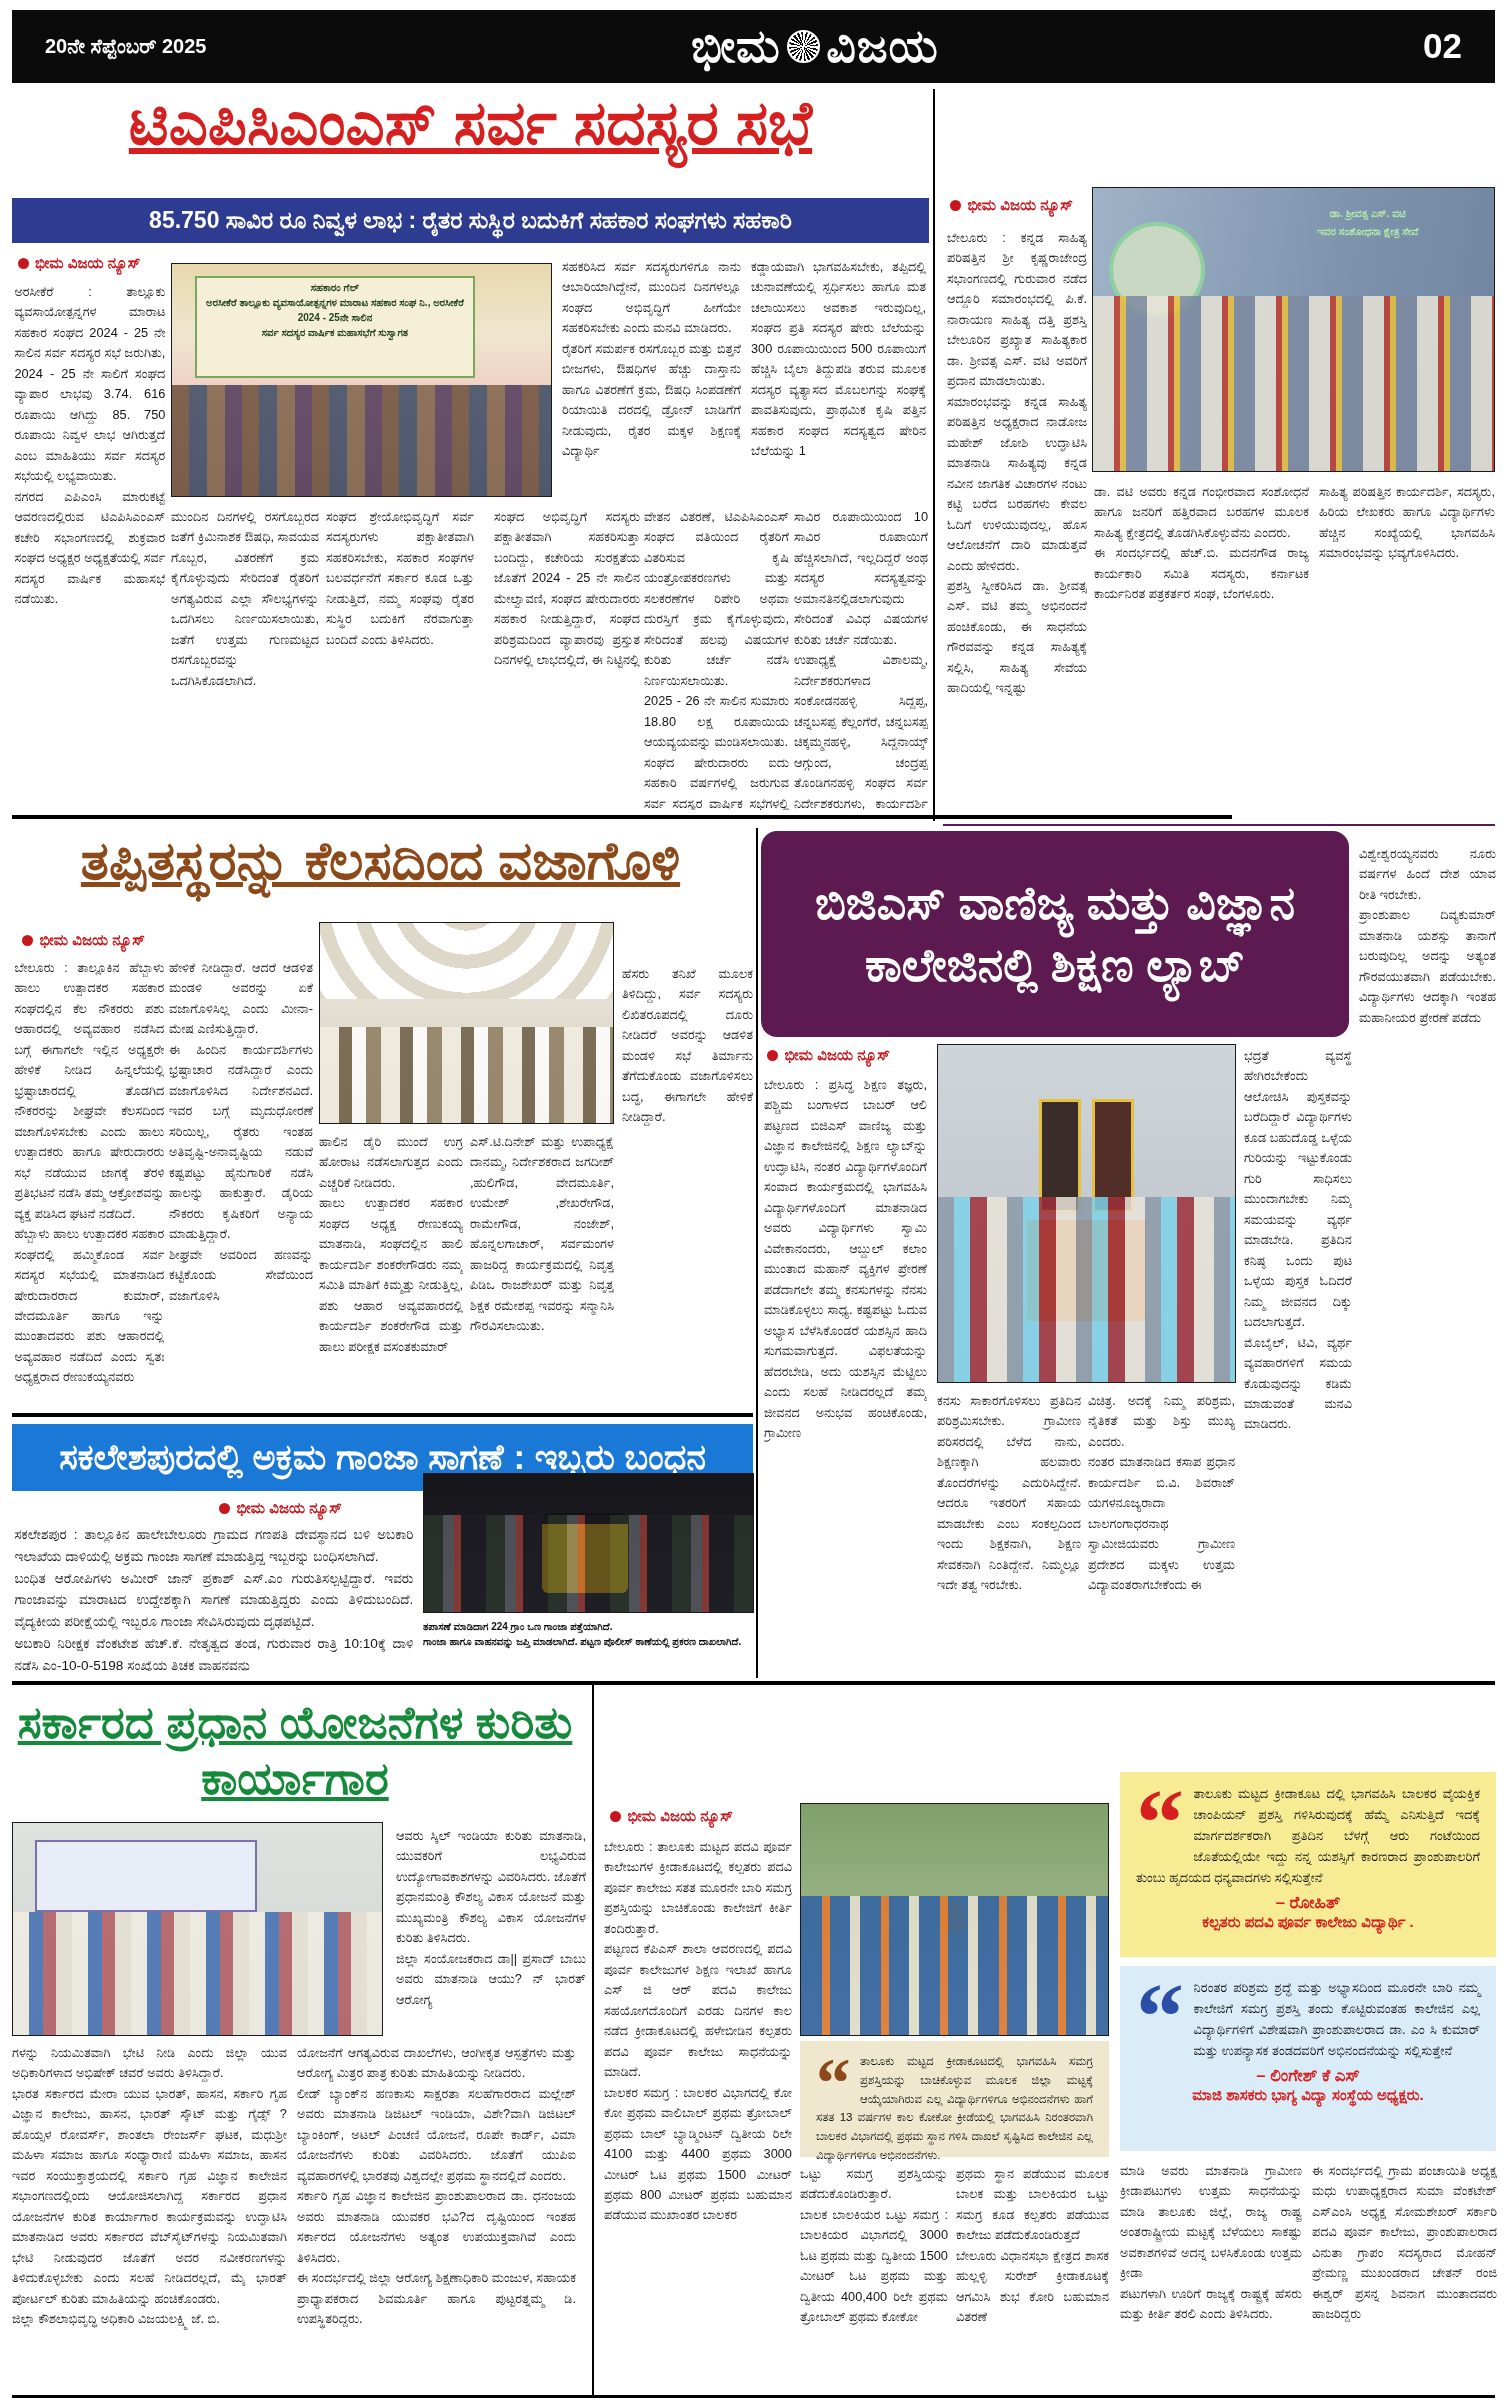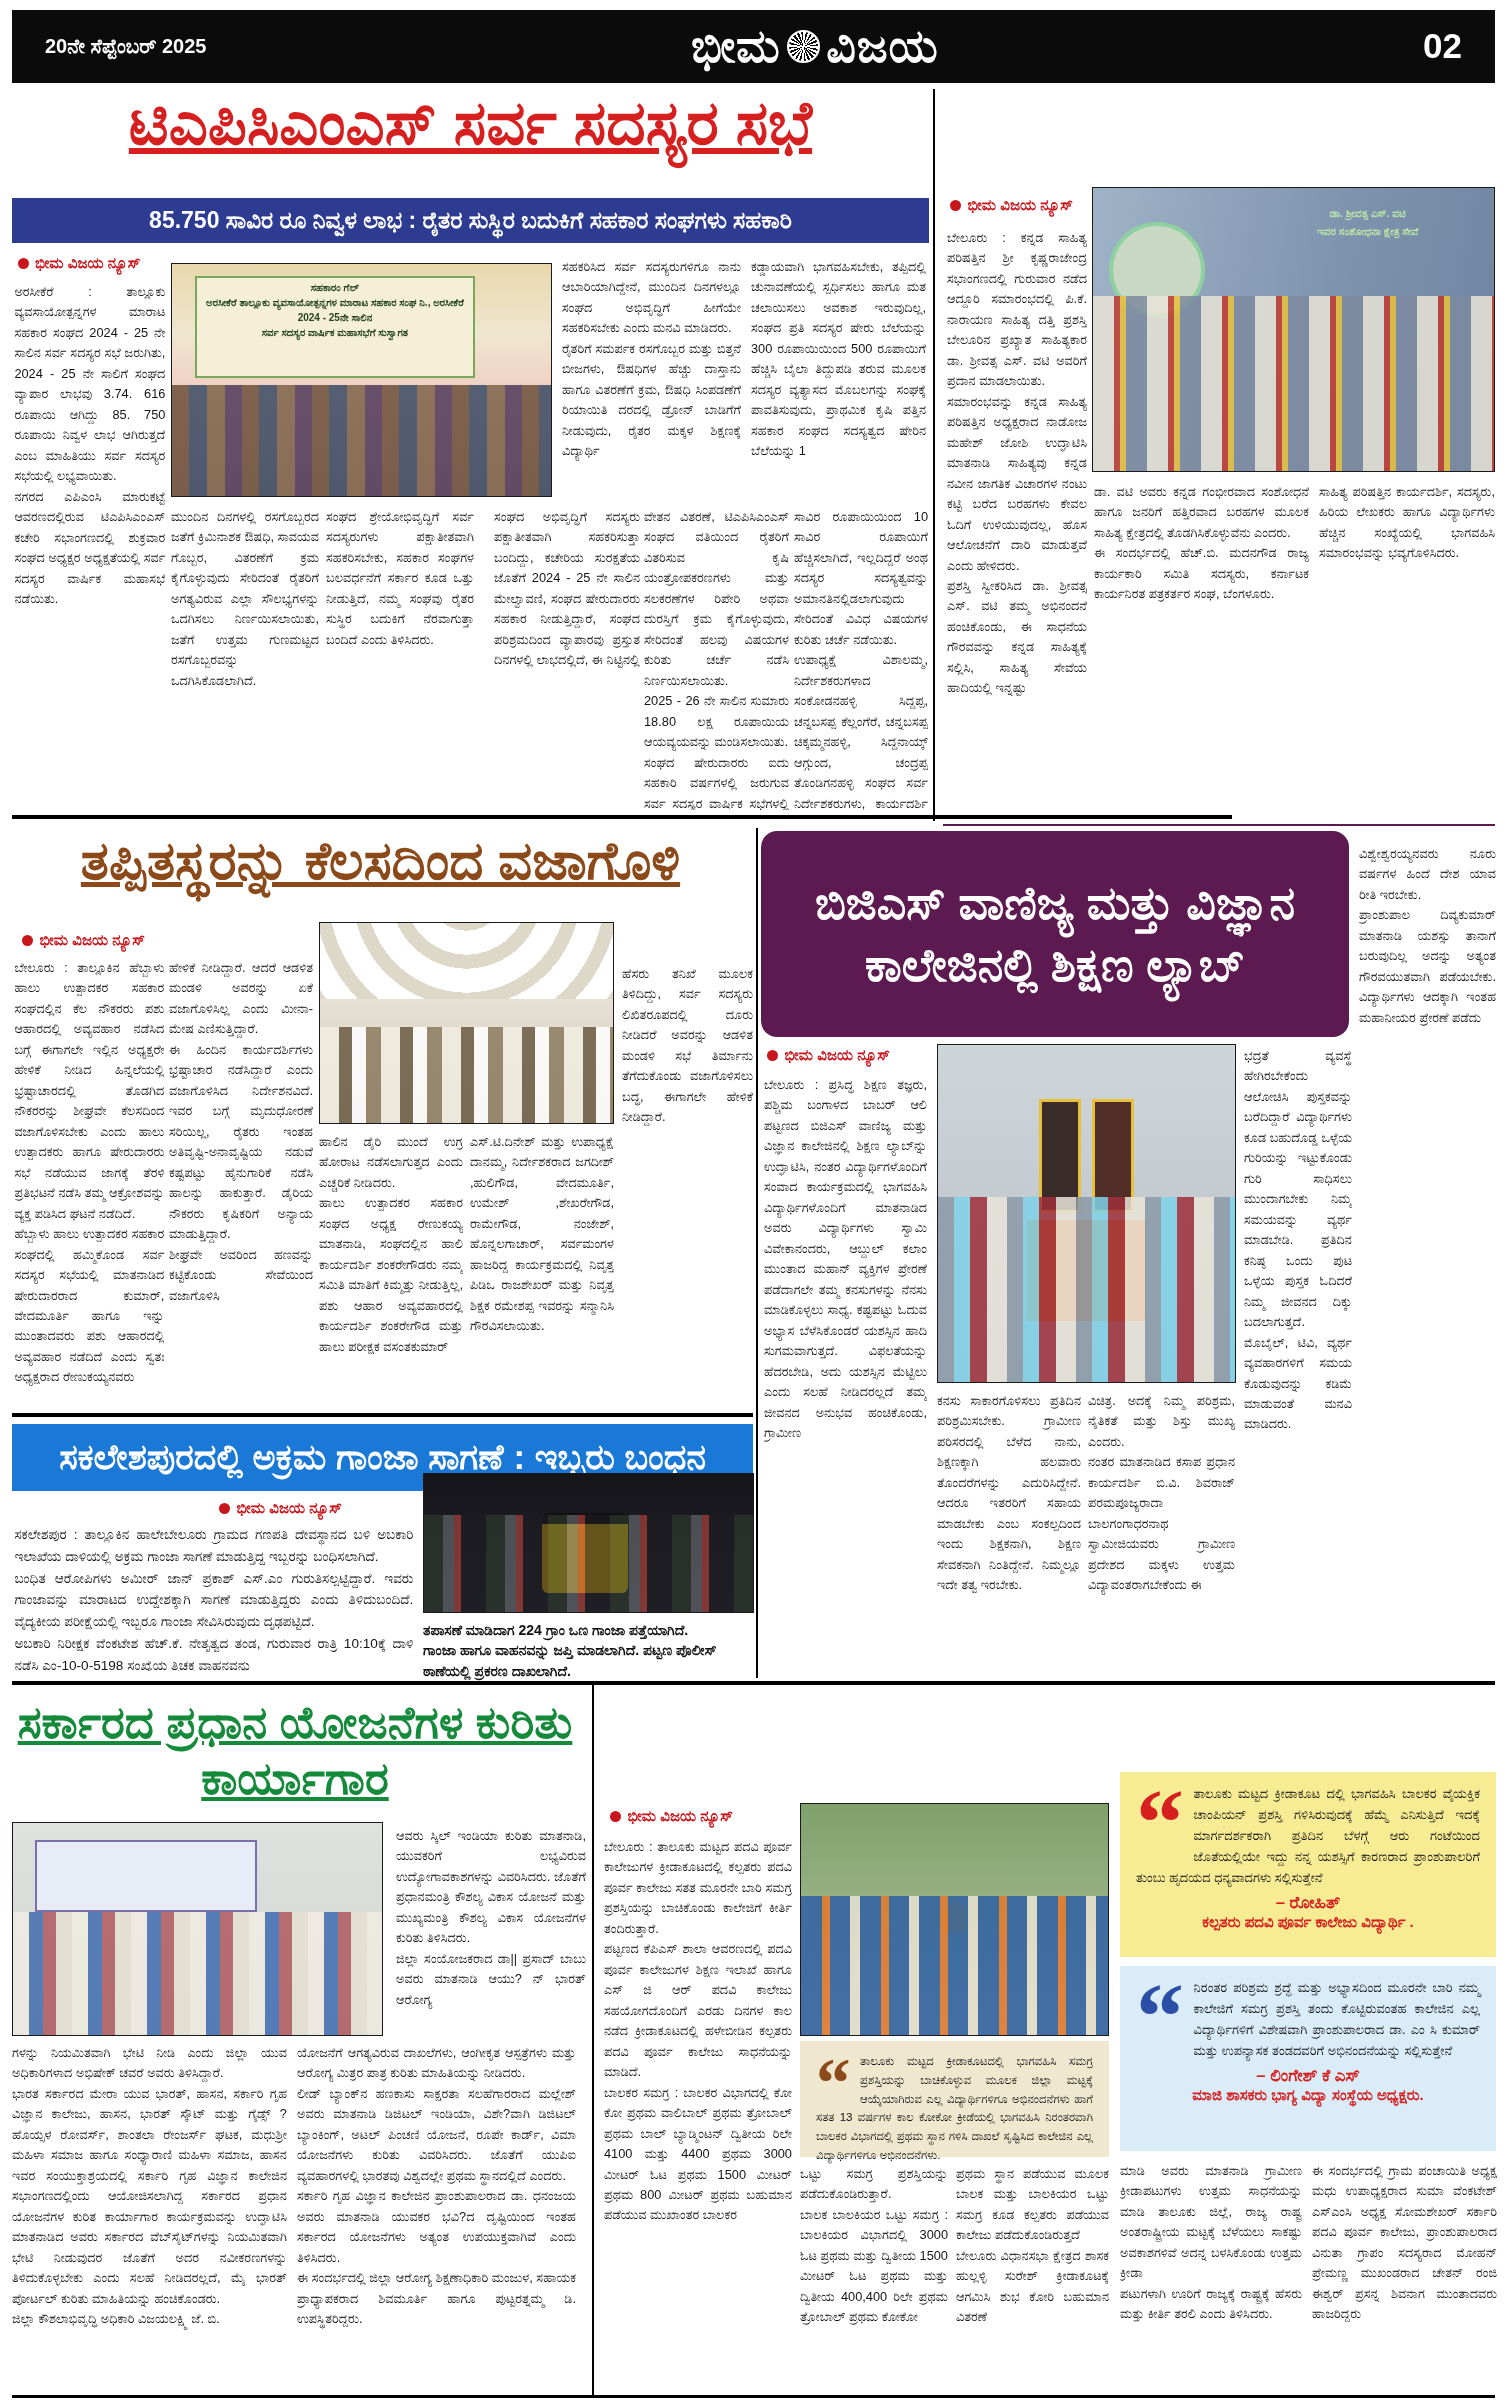--- a/index.html
+++ b/index.html
@@ -20,21 +20,21 @@
   .hl-brown{color:#8c4a1a;}
   .bar-blue{background:#2d3b91;color:#fff;font-weight:bold;text-align:center;}
   .box-purple{background:#5c1a50;color:#fff;font-weight:bold;text-align:center;
               display:flex;align-items:center;justify-content:center;padding:8px 14.4px;border-radius:16px;}
   .banner-skyblue{background:#1a78d6;color:#fff;font-weight:bold;text-align:center;
               display:flex;align-items:center;justify-content:center;}
   
   .bt{font-size:12.8px;line-height:1.6;text-align:justify;color:#141414;white-space:pre-line;overflow:hidden;}
   .byline{color:#c8161d;font-weight:bold;font-size:15px;display:flex;align-items:center;gap:6.4px;}
   .byline .dot{width:11px;height:11px;border-radius:50%;background:#c8161d;display:inline-block;flex:0 0 auto;}
-  .caption{font-size:14px;font-weight:bold;color:#111;line-height:1.45;white-space:pre-line;}
+  .caption{font-size:10px;font-weight:bold;color:#111;line-height:1.45;white-space:pre-line;}
   
   .hr{background:#000;}
   .vr{background:#000;}
   .hr-maroon{background:#5c1a50;}
   
   .ph{border:1.6px solid #1a1a1a;overflow:hidden;}
   .ph .crowd{position:absolute;bottom:0;left:0;right:0;height:48%;opacity:.85;
      background:repeating-linear-gradient(90deg,#6b4f3a 0 17.5px,#394a63 17.5px 35px,#7d6248 35px 53px,#50395a 53px 70px);}
   .ph .ov{position:absolute;font-weight:bold;white-space:pre-line;}
   
@@ -143,21 +143,21 @@
   <div class="abs bt" style="left:764px;top:1075px;width:163px;height:592px;">ಬೇಲೂರು : ಪ್ರಸಿದ್ಧ ಶಿಕ್ಷಣ ತಜ್ಞರು, ಪಶ್ಚಿಮ ಬಂಗಾಳದ ಬಾಬರ್ ಆಲಿ ಪಟ್ಟಣದ ಬಿಜಿಎಸ್ ವಾಣಿಜ್ಯ ಮತ್ತು ವಿಜ್ಞಾನ ಕಾಲೇಜಿನಲ್ಲಿ ಶಿಕ್ಷಣ ಲ್ಯಾಬ್‌ನ್ನು ಉದ್ಘಾಟಿಸಿ, ನಂತರ ವಿದ್ಯಾರ್ಥಿಗಳೊಂದಿಗೆ ಸಂವಾದ ಕಾರ್ಯಕ್ರಮದಲ್ಲಿ ಭಾಗವಹಿಸಿ ವಿದ್ಯಾರ್ಥಿಗಳೊಂದಿಗೆ ಮಾತನಾಡಿದ ಅವರು ವಿದ್ಯಾರ್ಥಿಗಳು ಸ್ವಾಮಿ ವಿವೇಕಾನಂದರು, ಆಬ್ದುಲ್ ಕಲಾಂ ಮುಂತಾದ ಮಹಾನ್ ವ್ಯಕ್ತಿಗಳ ಪ್ರೇರಣೆ ಪಡೆದಾಗಲೇ ತಮ್ಮ ಕನಸುಗಳನ್ನು ನೆನಸು ಮಾಡಿಕೊಳ್ಳಲು ಸಾಧ್ಯ. ಕಷ್ಟಪಟ್ಟು ಓದುವ ಅಭ್ಯಾಸ ಬೆಳೆಸಿಕೊಂಡರೆ ಯಶಸ್ಸಿನ ಹಾದಿ ಸುಗಮವಾಗುತ್ತದೆ. ವಿಫಲತೆಯನ್ನು ಹೆದರಬೇಡಿ, ಅದು ಯಶಸ್ಸಿನ ಮೆಟ್ಟಿಲು ಎಂದು ಸಲಹೆ ನೀಡಿದರಲ್ಲದೆ ತಮ್ಮ ಜೀವನದ ಅನುಭವ ಹಂಚಿಕೊಂಡು, ಗ್ರಾಮೀಣ</div>
 
   <div class="abs ph" style="left:937px;top:1044px;width:299px;height:339px;background:linear-gradient(180deg,#cfd6da 0%,#b8bec4 100%);">
     <div class="abs" style="left:34%;top:16%;width:14%;height:34%;background:#3a2c28;border:3.2px solid #e8c13c;"></div>
     <div class="abs" style="left:52%;top:16%;width:14%;height:34%;background:#512f28;border:3.2px solid #e8c13c;"></div>
     <div class="abs" style="left:30%;top:52%;width:40%;height:30%;background:#e07b28;"></div>
     <div class="crowd" style="height:55%;background:repeating-linear-gradient(90deg,#8a9aa8 0 16px,#7fd2e8 16px 32px,#9e2f3a 32px 49px,#e9e4da 49px 69px);"></div>
   </div>
   <div class="abs bt" style="left:937px;top:1391px;width:144px;height:275px;">ಕನಸು ಸಾಕಾರಗೊಳಿಸಲು ಪ್ರತಿದಿನ ಪರಿಶ್ರಮಿಸಬೇಕು. ಗ್ರಾಮೀಣ ಪರಿಸರದಲ್ಲಿ ಬೆಳೆದ ನಾನು, ಶಿಕ್ಷಣಕ್ಕಾಗಿ ಹಲವಾರು ತೊಂದರೆಗಳನ್ನು ಎದುರಿಸಿದ್ದೇನೆ. ಆದರೂ ಇತರರಿಗೆ ಸಹಾಯ ಮಾಡಬೇಕು ಎಂಬ ಸಂಕಲ್ಪದಿಂದ ಇಂದು ಶಿಕ್ಷಕನಾಗಿ, ಶಿಕ್ಷಣ ಸೇವಕನಾಗಿ ನಿಂತಿದ್ದೇನೆ. ನಿಮ್ಮಲ್ಲೂ ಇದೇ ತತ್ವ ಇರಬೇಕು.</div>
   <div class="abs bt" style="left:1088px;top:1391px;width:147px;height:275px;">ವಿಚಿತ್ರ. ಅದಕ್ಕೆ ನಿಮ್ಮ ಪರಿಶ್ರಮ, ನೈತಿಕತೆ ಮತ್ತು ಶಿಸ್ತು ಮುಖ್ಯ ಎಂದರು.
-ನಂತರ ಮಾತನಾಡಿದ ಕಸಾಪ ಪ್ರಧಾನ ಕಾರ್ಯದರ್ಶಿ ಬಿ.ವಿ. ಶಿವರಾಜ್ ಪರಮಪೂಜ್ಯರಾದಾ
+ನಂತರ ಮಾತನಾಡಿದ ಕಸಾಪ ಪ್ರಧಾನ ಕಾರ್ಯದರ್ಶಿ ಬಿ.ವಿ. ಶಿವರಾಜ್ ಯಗಳನೂಜ್ಯರಾದಾ
 ಬಾಲಗಂಗಾಧರನಾಥ ಸ್ವಾಮೀಜಿಯವರು ಗ್ರಾಮೀಣ ಪ್ರದೇಶದ ಮಕ್ಕಳು ಉತ್ತಮ ವಿದ್ಯಾವಂತರಾಗಬೇಕೆಂದು ಈ</div>
   <div class="abs bt" style="left:1244px;top:1046px;width:108px;height:620px;">ಭದ್ರತೆ ವ್ಯವಸ್ಥೆ ಹೇಗಿರಬೇಕೆಂದು ಆಲೋಚಿಸಿ ಪುಸ್ತಕವನ್ನು ಬರೆದಿದ್ದಾರೆ ವಿದ್ಯಾರ್ಥಿಗಳು ಕೂಡ ಬಹುದೊಡ್ಡ ಒಳ್ಳೆಯ ಗುರಿಯನ್ನು ಇಟ್ಟುಕೊಂಡು ಗುರಿ ಸಾಧಿಸಲು ಮುಂದಾಗಬೇಕು ನಿಮ್ಮ ಸಮಯವನ್ನು ವ್ಯರ್ಥ ಮಾಡಬೇಡಿ. ಪ್ರತಿದಿನ ಕನಿಷ್ಠ ಒಂದು ಪುಟ ಒಳ್ಳೆಯ ಪುಸ್ತಕ ಓದಿದರೆ ನಿಮ್ಮ ಜೀವನದ ದಿಕ್ಕು ಬದಲಾಗುತ್ತದೆ. ಮೊಬೈಲ್, ಟಿವಿ, ವ್ಯರ್ಥ ವ್ಯವಹಾರಗಳಿಗೆ ಸಮಯ ಕೊಡುವುದನ್ನು ಕಡಿಮೆ ಮಾಡುವಂತೆ ಮನವಿ ಮಾಡಿದರು.</div>
   <div class="abs bt" style="left:1359px;top:844px;width:137px;height:823px;">ವಿಶ್ವೇಶ್ವರಯ್ಯನವರು ನೂರು ವರ್ಷಗಳ ಹಿಂದೆ ದೇಶ ಯಾವ ರೀತಿ ಇರಬೇಕು.
 ಪ್ರಾಂಶುಪಾಲ ದಿವ್ಯಕುಮಾರ್ ಮಾತನಾಡಿ ಯಶಸ್ಸು ತಾನಾಗೆ ಬರುವುದಿಲ್ಲ ಅದನ್ನು ಅತ್ಯಂತ ಗೌರವಯುತವಾಗಿ ಪಡೆಯಬೇಕು. ವಿದ್ಯಾರ್ಥಿಗಳು ಆದಕ್ಕಾಗಿ ಇಂತಹ ಮಹಾನೀಯರ ಪ್ರೇರಣೆ ಪಡೆದು</div>
 
   <div class="abs hr" style="left:12px;top:1413px;width:741px;height:4px;"></div>
 
   <div class="abs banner-skyblue" style="left:12px;top:1424px;width:741px;height:67px;font-size:35px;">ಸಕಲೇಶಪುರದಲ್ಲಿ ಅಕ್ರಮ ಗಾಂಜಾ ಸಾಗಣೆ : ಇಬ್ಬರು ಬಂಧನ</div>
   <div class="abs byline" style="left:219px;top:1499px;width:175px;">
     <span class="dot"></span>

